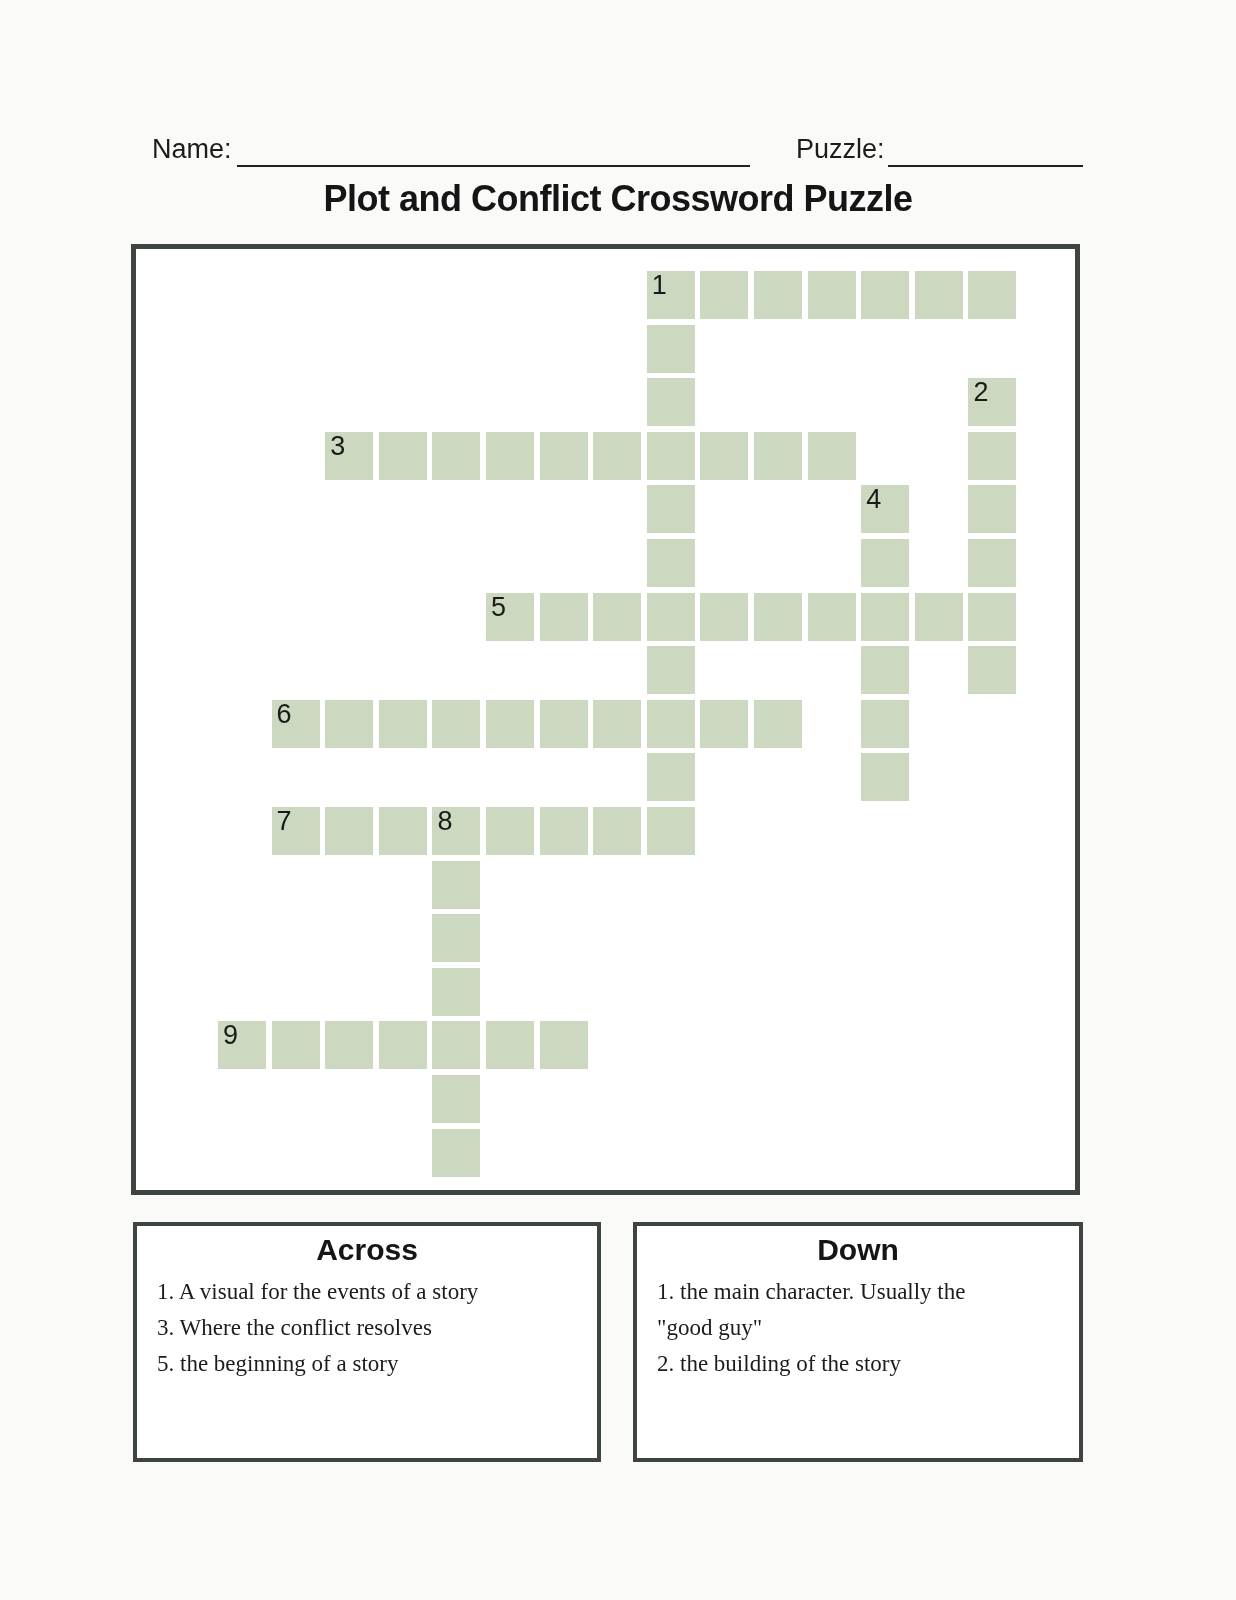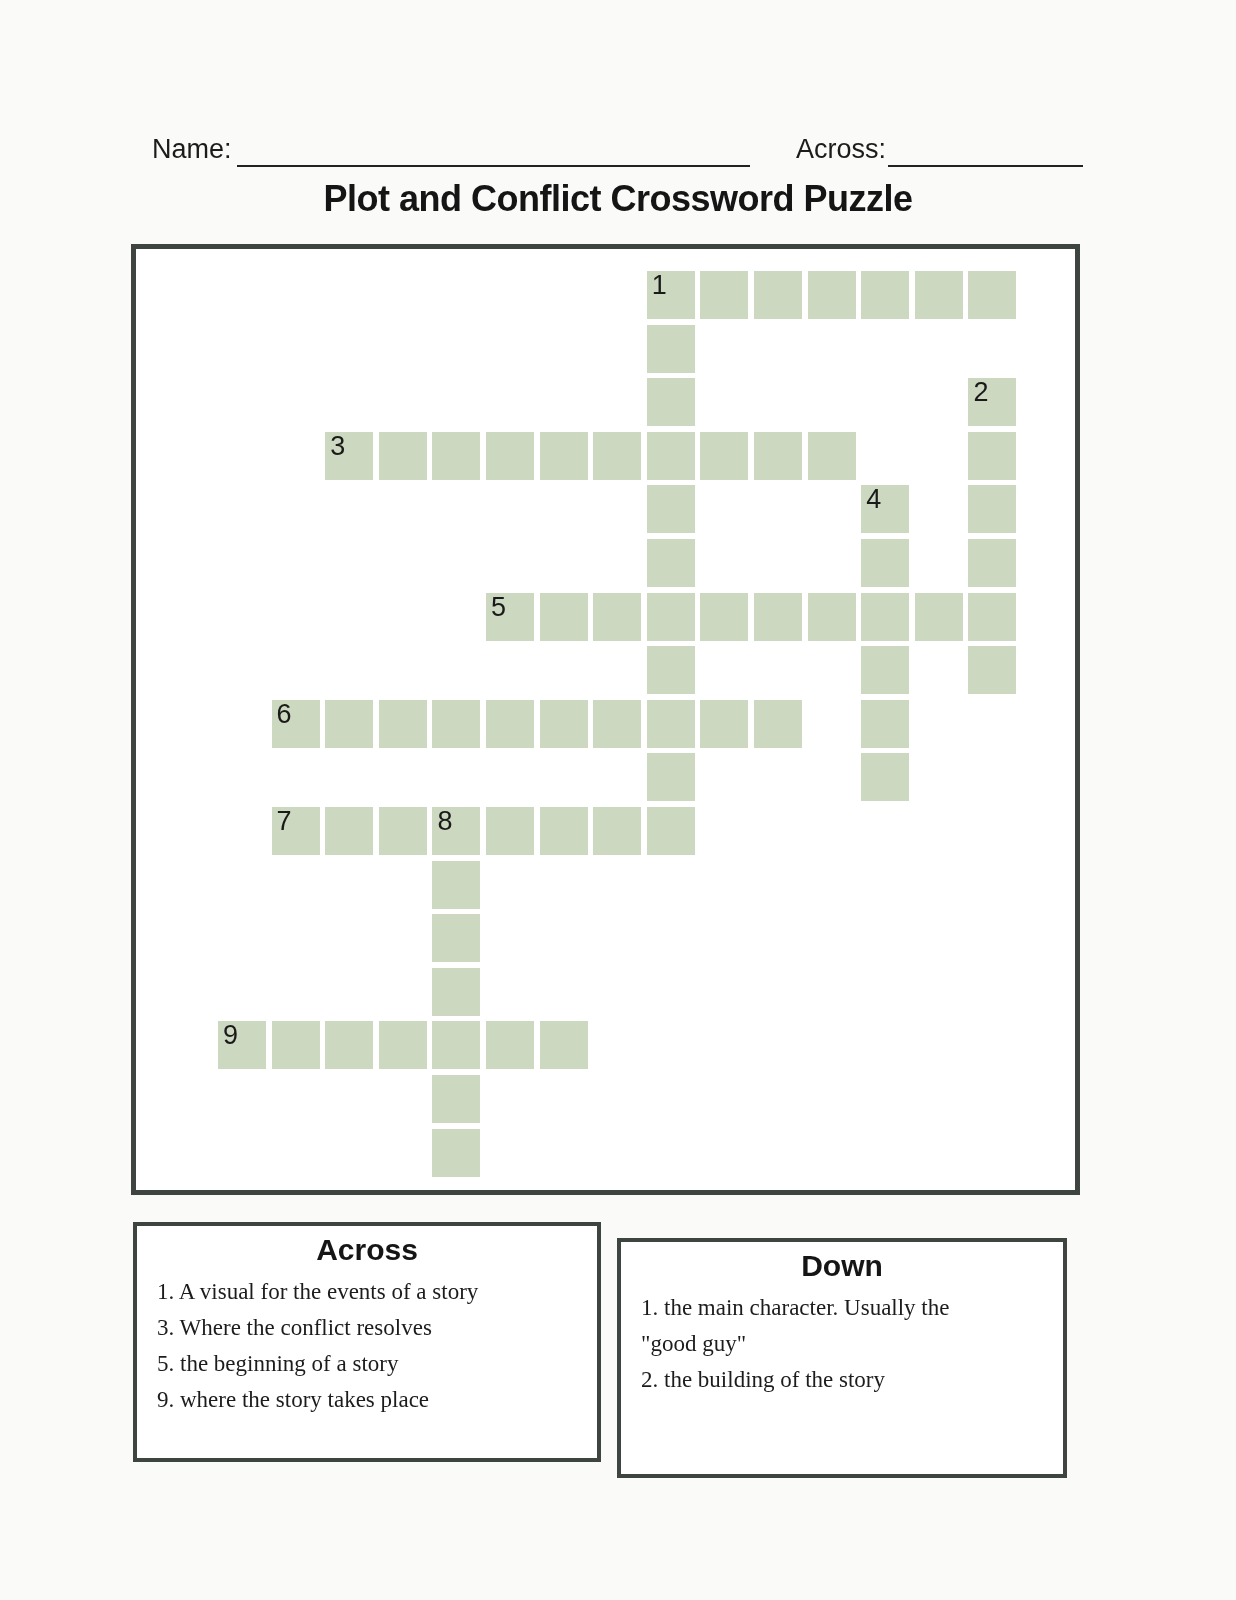--- a/index.html
+++ b/index.html
@@ -42,37 +42,37 @@
     font-size:27px; line-height:25px; color:#1a1a1a;
   }
 
   
   .clue-box {
     position:absolute; top:1222px; height:232px;
     border:4px solid var(--line-color, #3e443f);
     background:#ffffff;
   }
   #across-box { left:133px; width:460px; }
-  #down-box   { left:617px; width:442px;margin-top:16px; }
+  #down-box   { left:633px; width:442px; }
   .clue-title {
     margin-top:6px; text-align:center;
     font-size:30px; font-weight:bold; line-height:36px; color:#151515;
   }
   .clue-lines { margin:6px 0 0 20px; font-size:23px; color:#1c1c1c; }
   .clue-line  { line-height:36px; white-space:nowrap;font-family:Liberation Serif, serif; }
 </style>
 </head>
 <body>
 
 <div class="page">
 
   <span class="label" id="name-label">Name:</span>
   <div class="fill-line" id="name-line"></div>
 
-  <span class="label" id="period-label">Across:</span>
+  <span class="label" id="period-label">Puzzle:</span>
   <div class="fill-line" id="period-line"></div>
 
   <h1 class="title">Plot and Conflict Crossword Puzzle</h1>
 
   <div class="grid-box">
       <div class="cell" style="left: 510.8px; top: 22px;">
         <span class="cellnum">1</span>
       </div>
       <div class="cell" style="left: 564.4px; top: 22px;"></div>
       <div class="cell" style="left: 618px; top: 22px;"></div>
@@ -163,21 +163,20 @@
       <div class="cell" style="left: 350px; top: 772.4px;"></div>
       <div class="cell" style="left: 403.6px; top: 772.4px;"></div>
     </div>
 
   <div class="clue-box" id="across-box">
     <div class="clue-title">Across</div>
     <div class="clue-lines">
         <div class="clue-line">1. A visual for the events of a story</div>
         <div class="clue-line">3. Where the conflict resolves</div>
         <div class="clue-line">5. the beginning of a story</div>
-        <div class="clue-line">9. where the story takes place</div>
       </div>
   </div>
 
   <div class="clue-box" id="down-box">
     <div class="clue-title">Down</div>
     <div class="clue-lines">
         <div class="clue-line">1. the main character. Usually the</div>
         <div class="clue-line">"good guy"</div>
         <div class="clue-line">2. the building of the story</div>
       </div>

